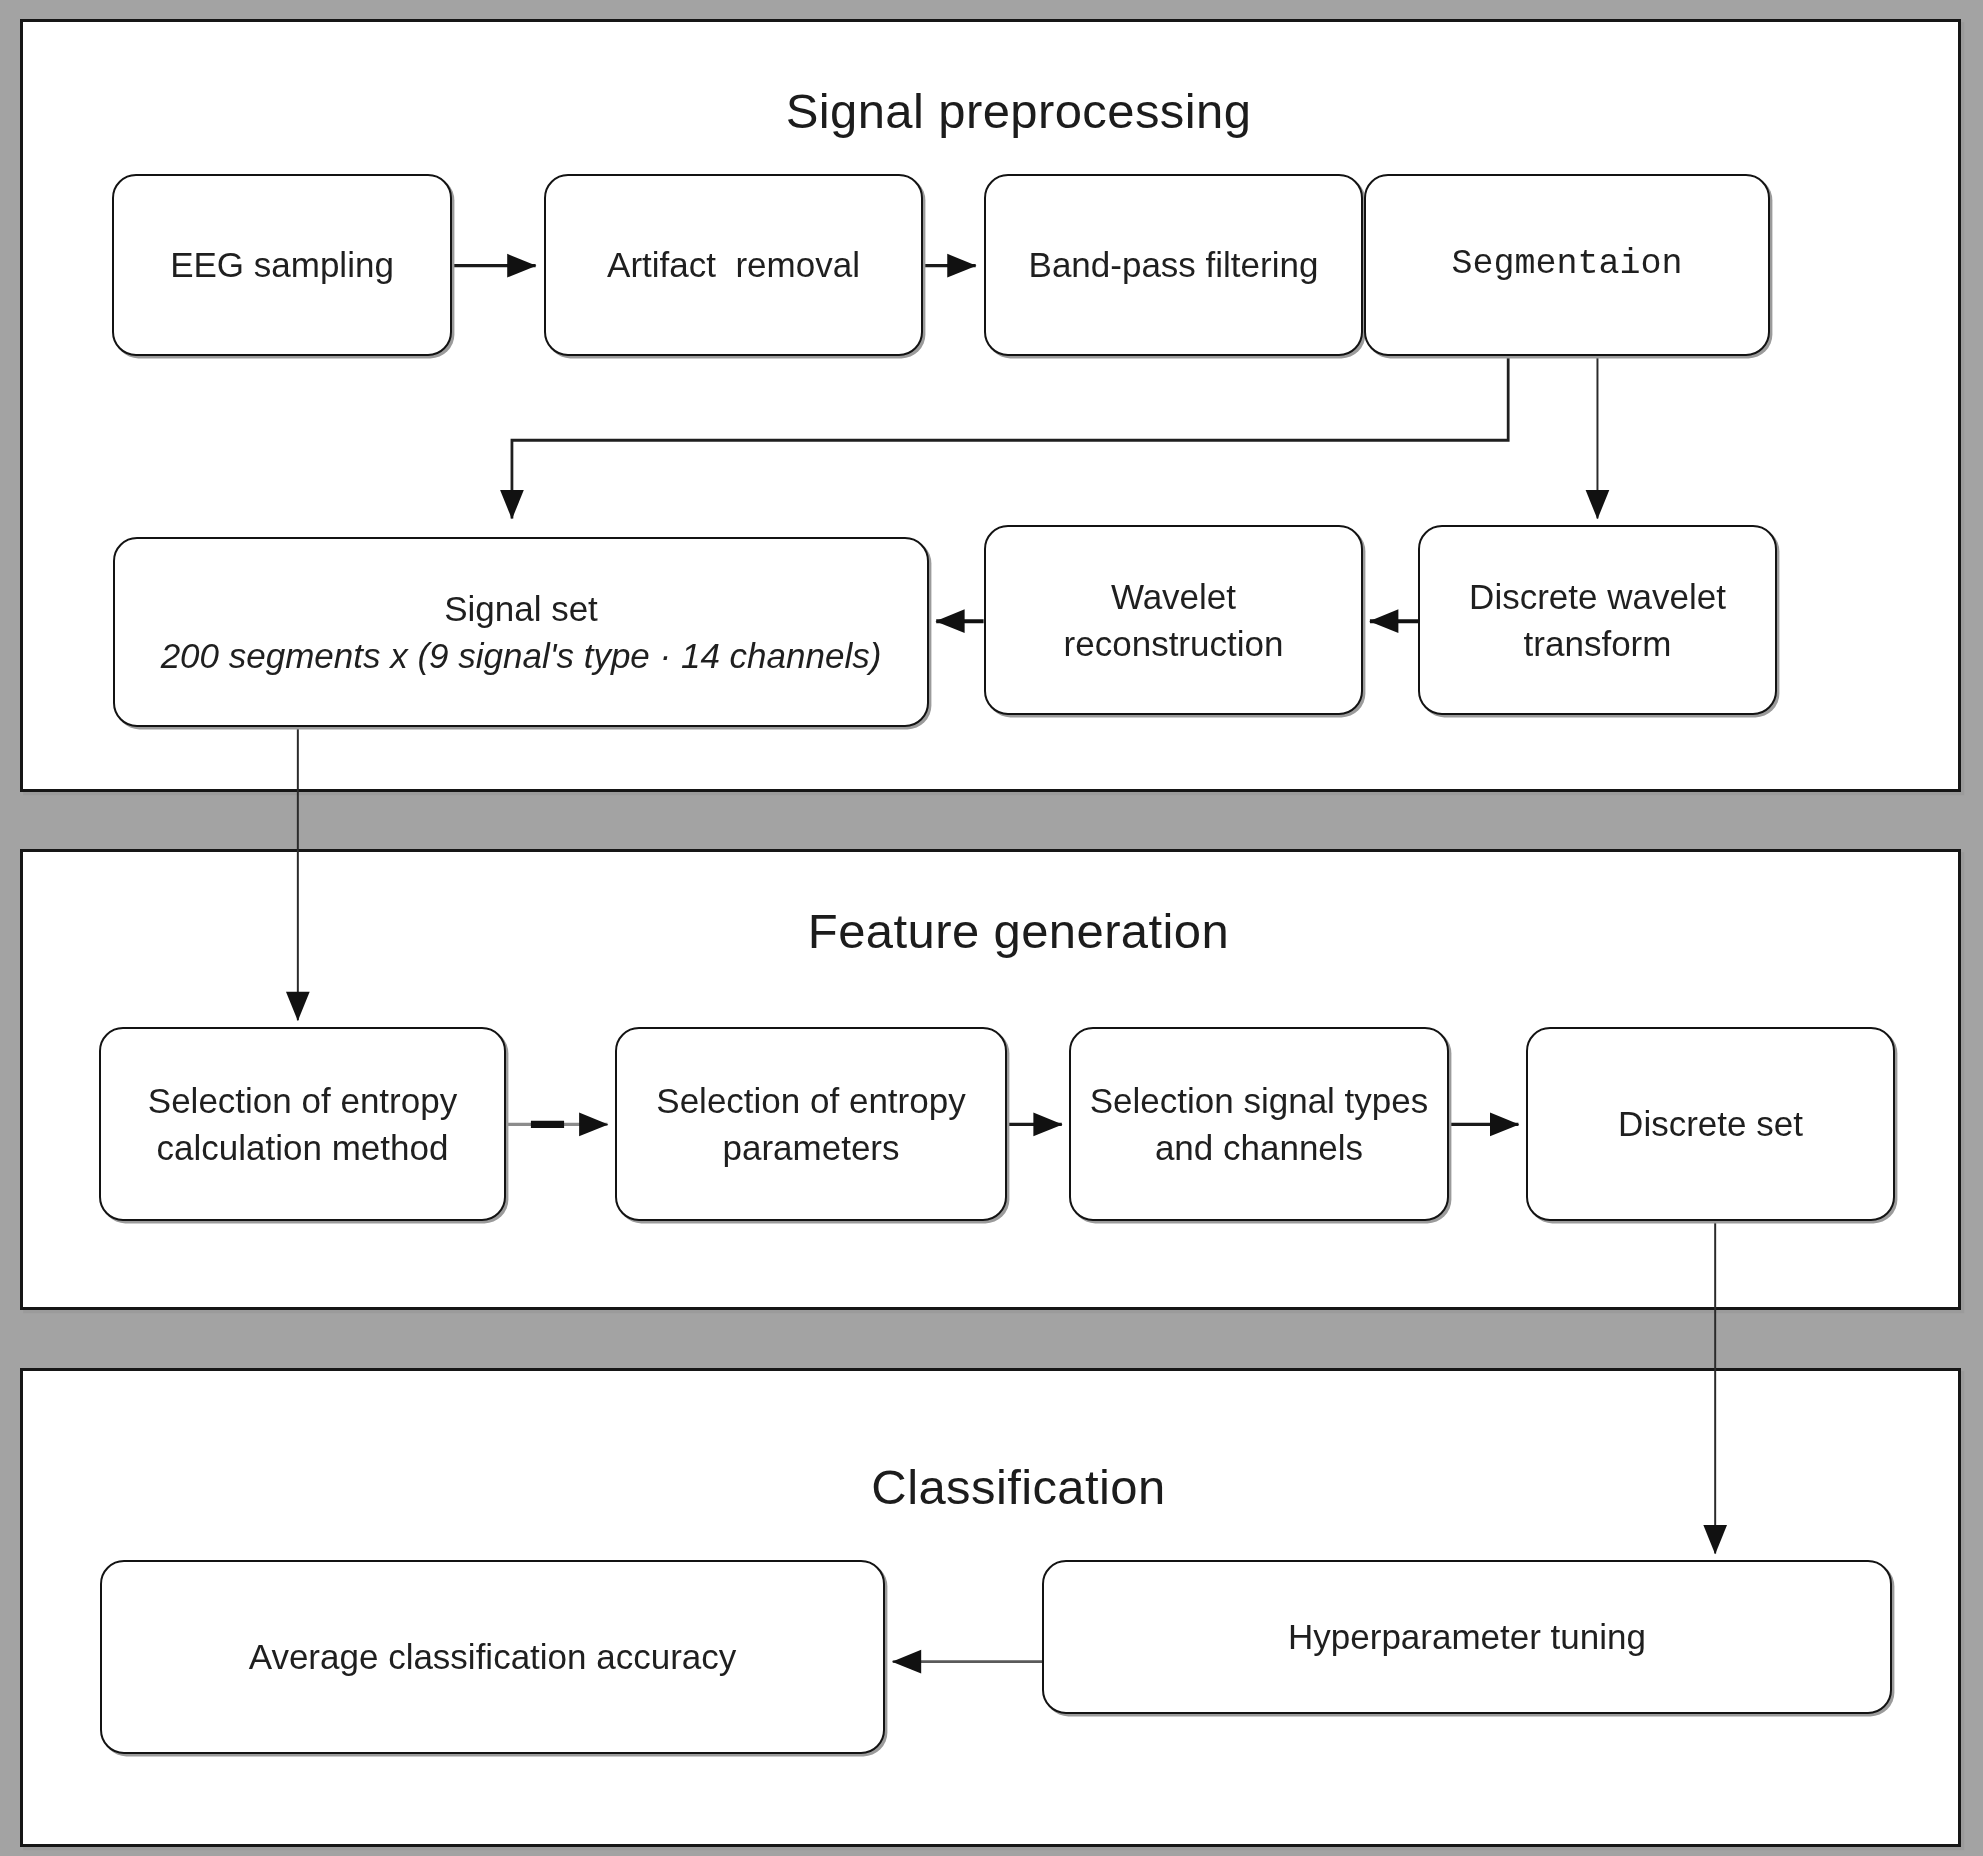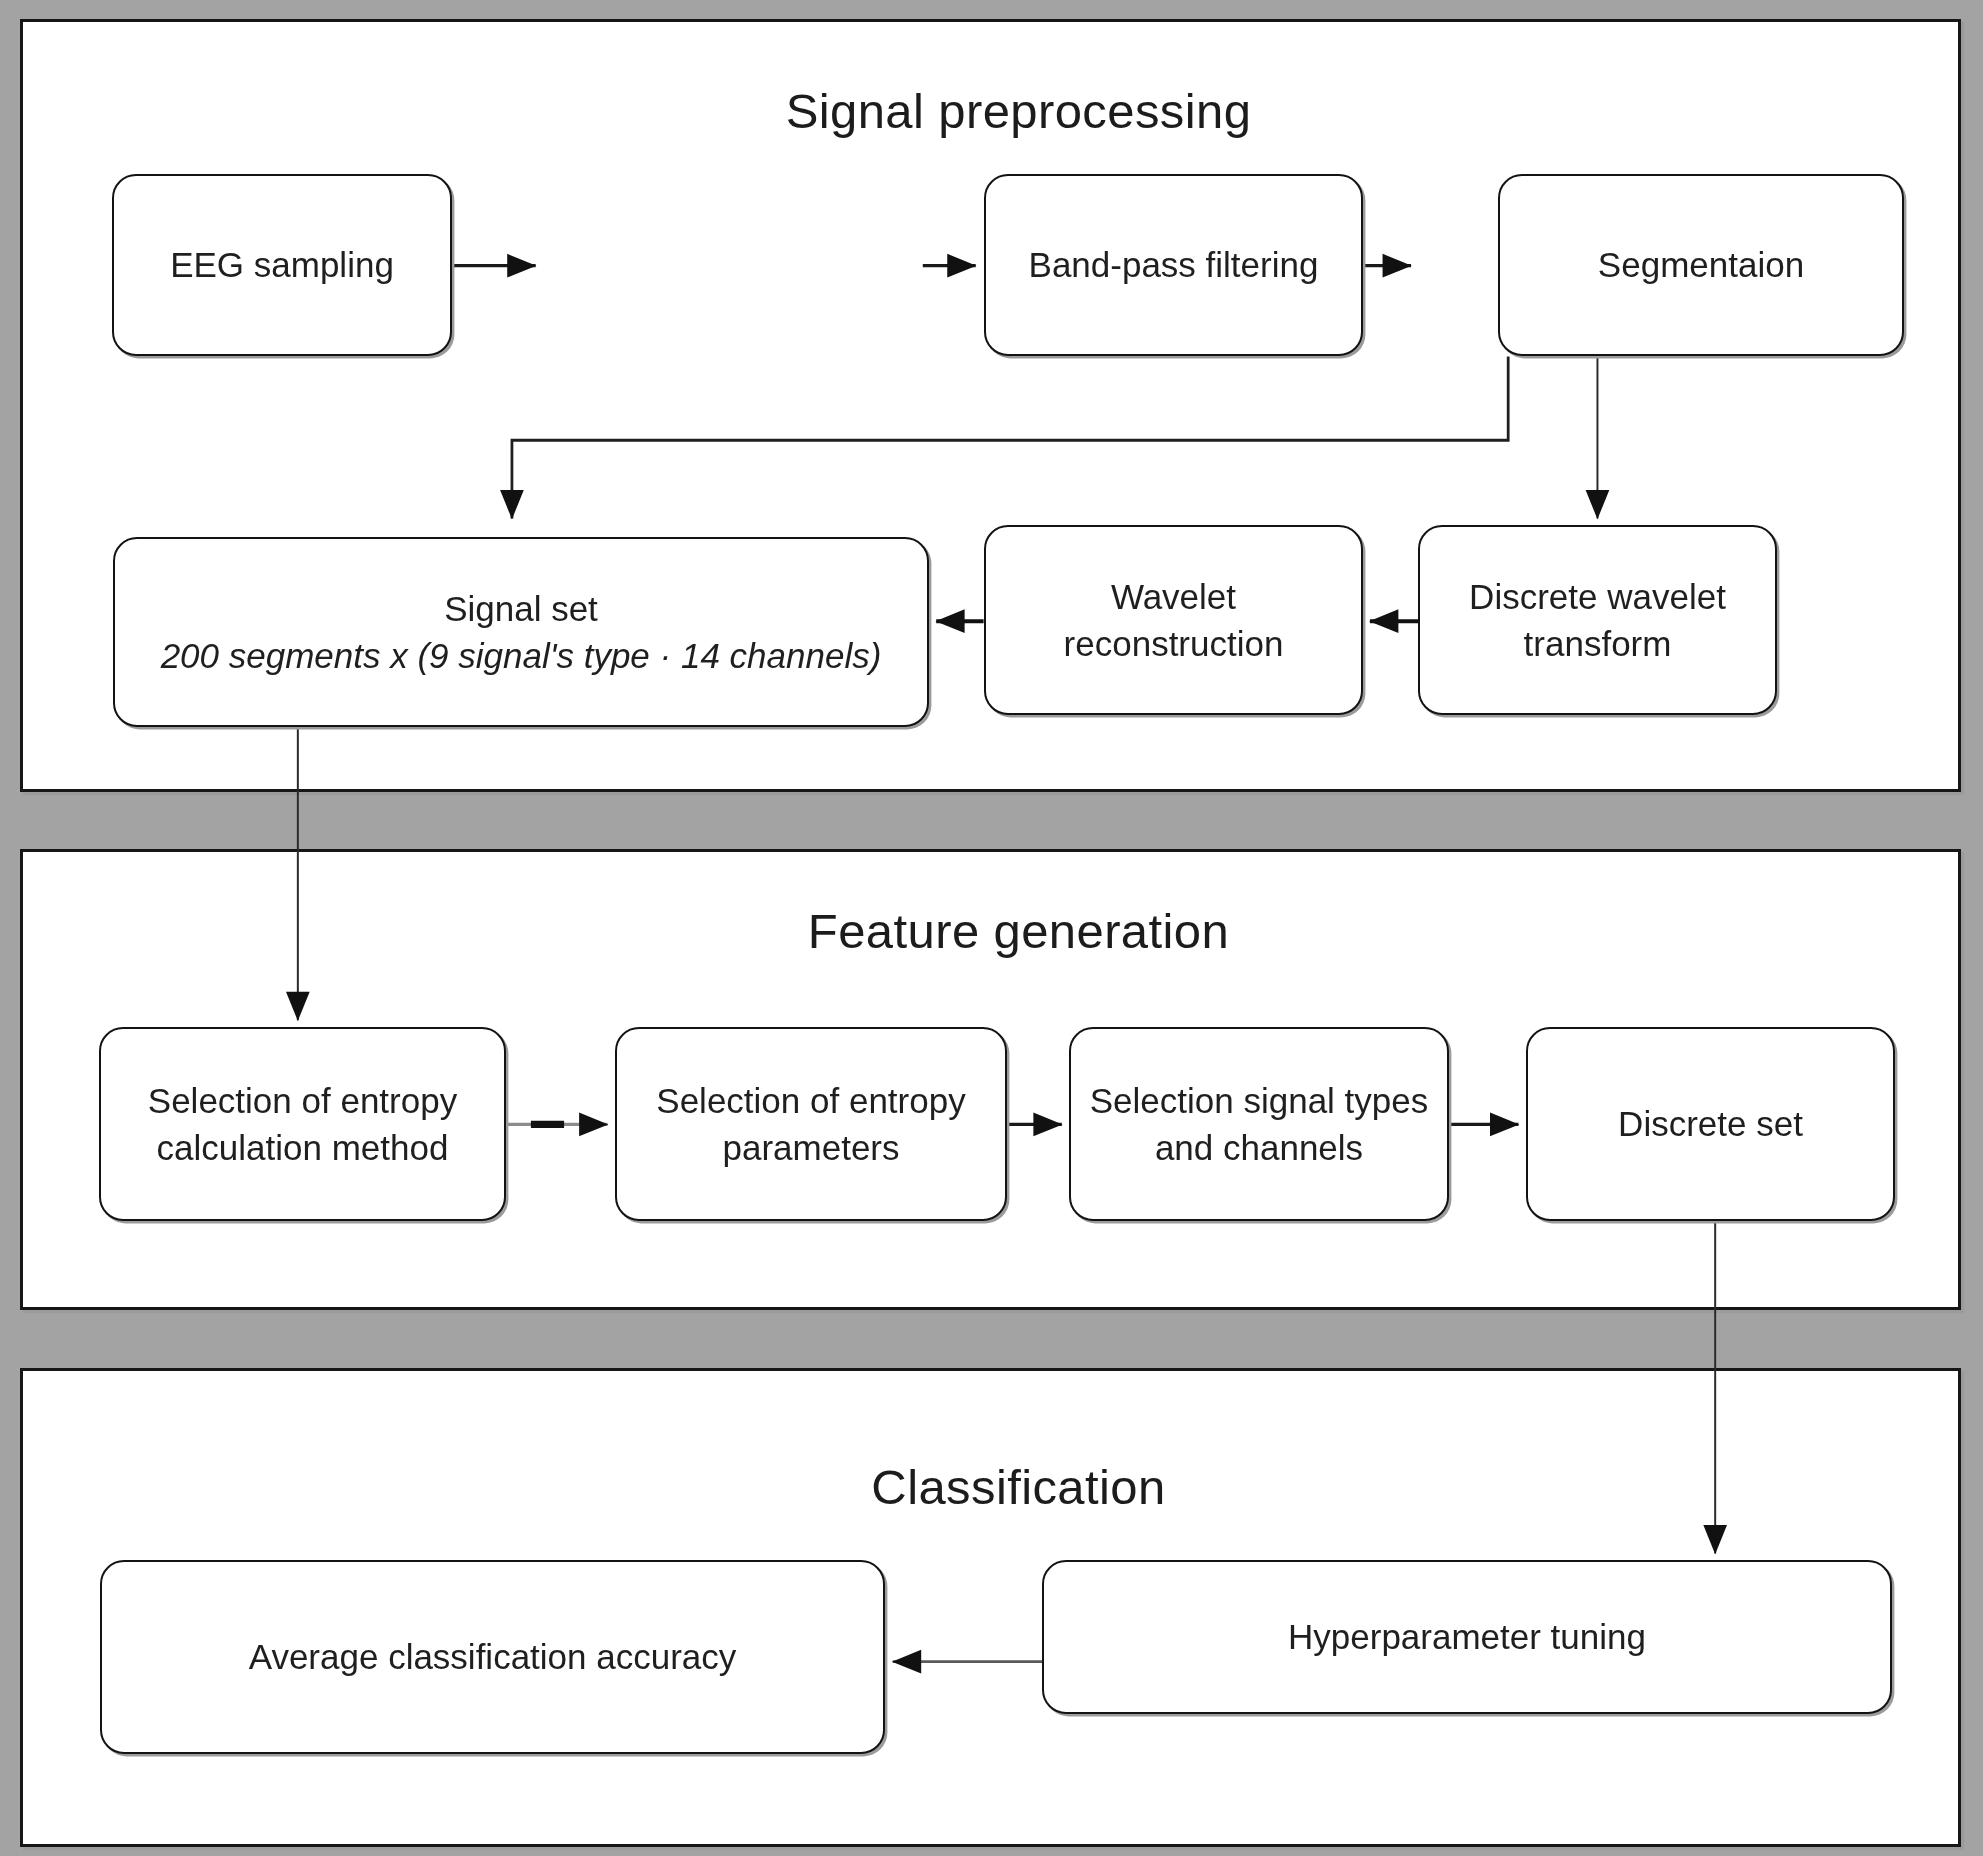--- a/index.html
+++ b/index.html
@@ -94,24 +94,27 @@
     <line x1="1834" y1="1423" x2="1922" y2="1423" stroke="#1a1a1a" stroke-width="4" marker-end="url(#arrow)"></line>
 
     <line x1="2171" y1="1546" x2="2171" y2="1966" stroke="#2a2a2a" stroke-width="2.5" marker-end="url(#arrow)"></line>
 
     <line x1="1319" y1="2103" x2="1130" y2="2103" stroke="#5a5a5a" stroke-width="3.5" marker-end="url(#arrow)"></line>
   </svg>
 
   <div class="node" style="left:112px;top:174px;width:340px;height:182px;">
     <div class="lbl">EEG sampling</div>
   </div>
+  <div class="node" style="left:544px;top:174px;width:379px;height:182px;">
+    <div class="lbl">Artifact  removal</div>
+  </div>
   <div class="node" style="left:984px;top:174px;width:379px;height:182px;">
     <div class="lbl">Band-pass filtering</div>
   </div>
-  <div class="node" style="left:1498px;top:174px;width:406px;height:182px;">
+  <div class="node" style="left:1364px;top:174px;width:406px;height:182px;font-family:Liberation Mono, monospace;">
     <div class="lbl">Segmentaion</div>
   </div>
 
   <div class="node" style="left:113px;top:525px;width:816px;height:190px;margin-top:12px;">
     <div class="lbl">Signal set</div>
     <div class="lbl lbl2">200 segments x (9 signal's type · 14 channels)</div>
   </div>
   <div class="node" style="left:984px;top:525px;width:379px;height:190px;">
     <div class="lbl">Wavelet reconstruction</div>
   </div>

